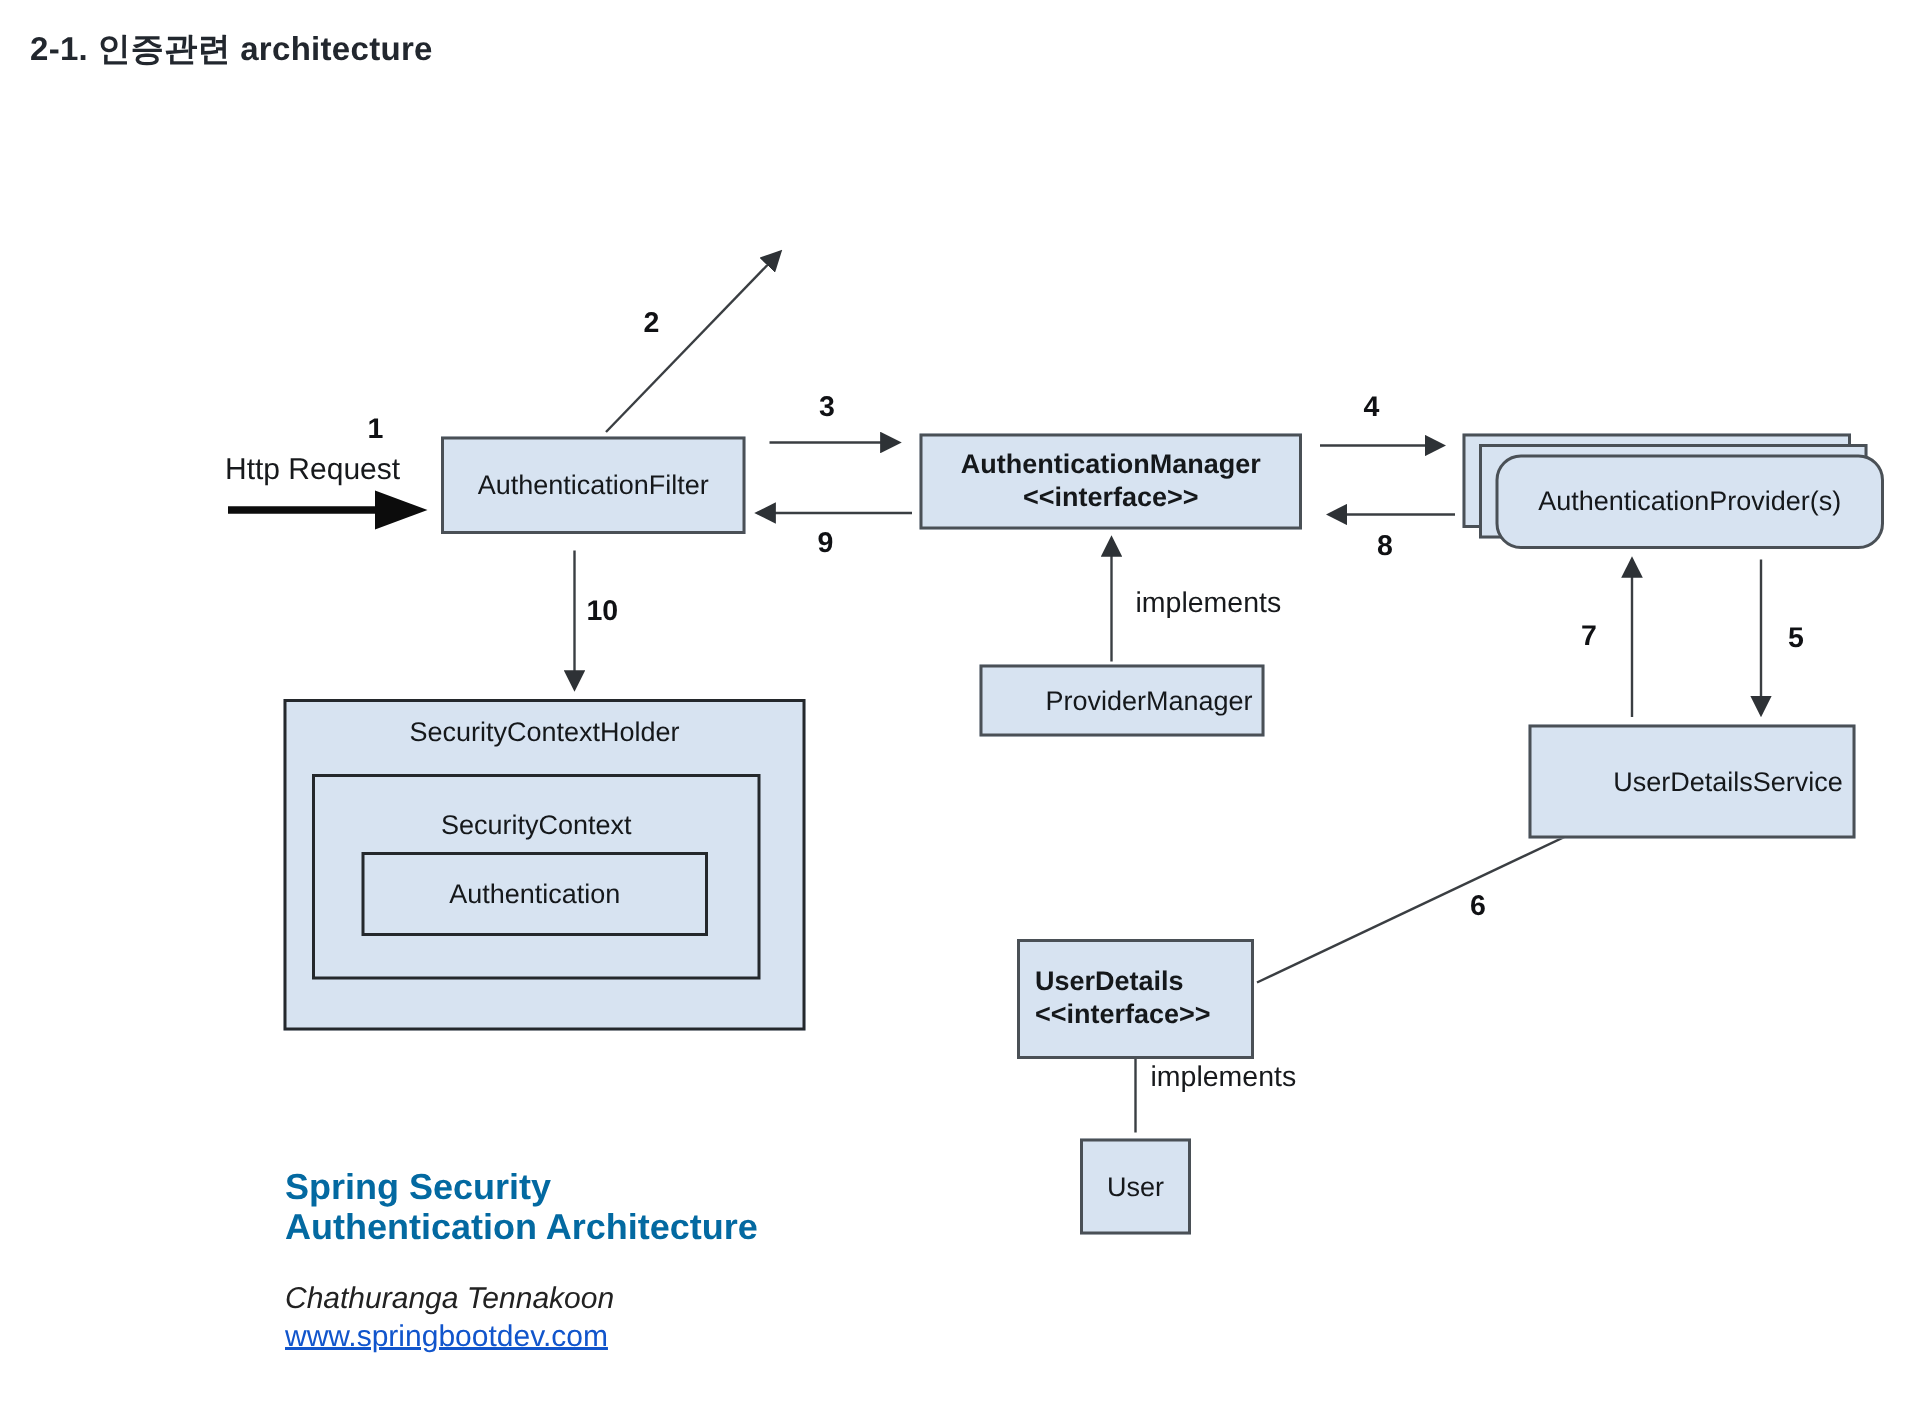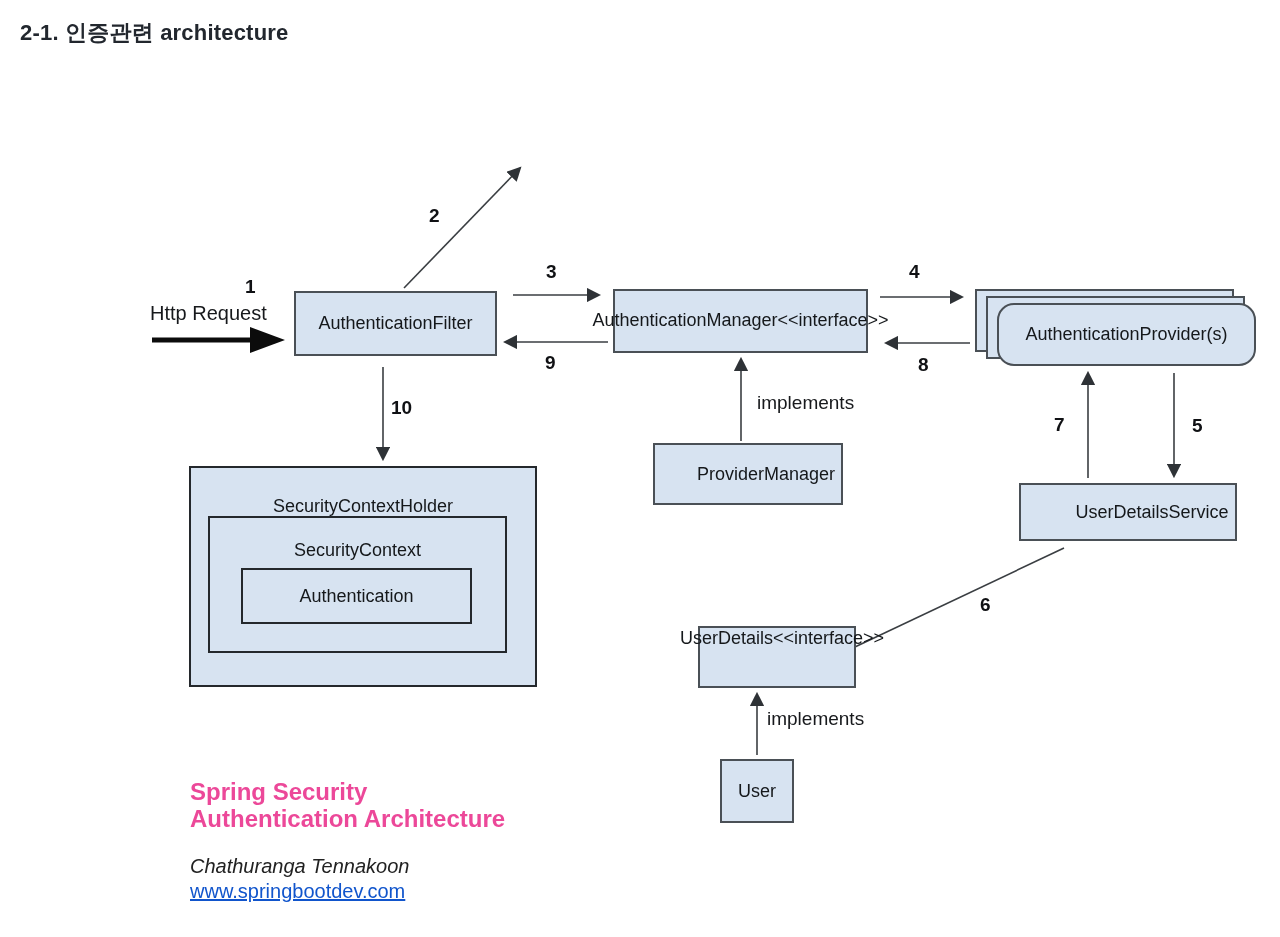--- a/index.html
+++ b/index.html
@@ -11,21 +11,21 @@
     font-size:22px; font-weight:bold; color:#22272e; letter-spacing:0.2px;
   }
 
   .box {
     position:absolute; box-sizing:border-box;
     background:var(--box-fill,#d7e3f1);
     border:2px solid var(--box-border,#4a5056);
     display:flex; align-items:center; justify-content:center;
     text-align:center; font-size:18px; color:#15181b;
   }
-  .box.multiline { flex-direction:row; line-height:1.22; }
+  .box.multiline { flex-direction:column; line-height:1.22;font-weight:bold; }
   .box.left-align { align-items:flex-start; padding-left:10px; text-align:left; }
 
   .stack-card {
     position:absolute; box-sizing:border-box;
     background:var(--box-fill,#d7e3f1);
     border:2px solid var(--box-border,#4a5056);
   }
 
   .container-box {
     position:absolute; box-sizing:border-box;
@@ -39,21 +39,21 @@
   .num { position:absolute; font-weight:bold; font-size:19px; color:#101114; }
   .lbl { position:absolute; font-size:19px; color:#17191c; white-space:nowrap; }
 
   svg.connectors { position:absolute; left:0; top:0; width:1280px; height:937px; }
   svg.connectors line { stroke:#3a3e42; stroke-width:1.6; }
   svg.connectors line.thick { stroke:#0c0c0c; stroke-width:5; }
   svg.connectors polygon.head { fill:#0c0c0c; }
 
   .footer-heading {
     position:absolute; left:190px; top:778px;
-    font-size:24px; font-weight:bold; color:#ec4899; line-height:27px;
+    font-size:24px; font-weight:bold; color:#0369a1; line-height:27px;
   }
   .footer-author { position:absolute; left:190px; top:855px; font-size:20px; color:#222;font-style:italic; }
   .footer-link {
     position:absolute; left:190px; top:880px; font-size:20px;
     color:var(--link-color,#1155cc); text-decoration:underline; cursor:pointer;
   }
 </style>
 </head>
 <body>
 
@@ -103,39 +103,39 @@
     <span>AuthenticationManager</span>
     <span>&lt;&lt;interface&gt;&gt;</span>
   </div>
 
   <div class="stack-card" style="left:975px; top:289px; width:259px; height:63px;"></div>
   <div class="stack-card" style="left:986px; top:296px; width:259px; height:63px;"></div>
   <div class="box" style="left:997px; top:303px; width:259px; height:63px;border-radius:17px;">
     <span>AuthenticationProvider(s)</span>
   </div>
 
-  <div class="box" style="left:653px; top:443px; width:190px; height:62px;padding-left:36px;">
+  <div class="box" style="left:653px; top:443px; width:190px; height:48px;padding-left:36px;">
     <span>ProviderManager</span>
   </div>
 
   <div class="container-box" style="left:189px; top:466px; width:348px; height:221px;">
-    <div class="container-label" style="padding-top:28px;">SecurityContextHolder</div>
+    <div class="container-label" style="padding-top:10px;">SecurityContextHolder</div>
   </div>
   <div class="container-box" style="left:208px; top:516px; width:299px; height:137px;">
     <div class="container-label" style="padding-top:22px;">SecurityContext</div>
   </div>
   <div class="box" style="left:241px; top:568px; width:231px; height:56px; border-color:#24282c;">
     <span>Authentication</span>
   </div>
 
-  <div class="box" style="left:1019px; top:483px; width:218px; height:58px;padding-left:48px;">
+  <div class="box" style="left:1019px; top:483px; width:218px; height:76px;padding-left:48px;">
     <span>UserDetailsService</span>
   </div>
 
-  <div class="box multiline left-align" style="left:678px; top:626px; width:158px; height:62px;margin-left:20px;">
+  <div class="box multiline left-align" style="left:678px; top:626px; width:158px; height:80px;">
     <span>UserDetails</span>
     <span>&lt;&lt;interface&gt;&gt;</span>
   </div>
 
   <div class="box" style="left:720px; top:759px; width:74px; height:64px;">
     <span>User</span>
   </div>
 
   <div class="lbl" style="left:150px; top:302px; font-size:20px;">Http Request</div>
   <div class="lbl" style="left:757px; top:392px;">implements</div>

